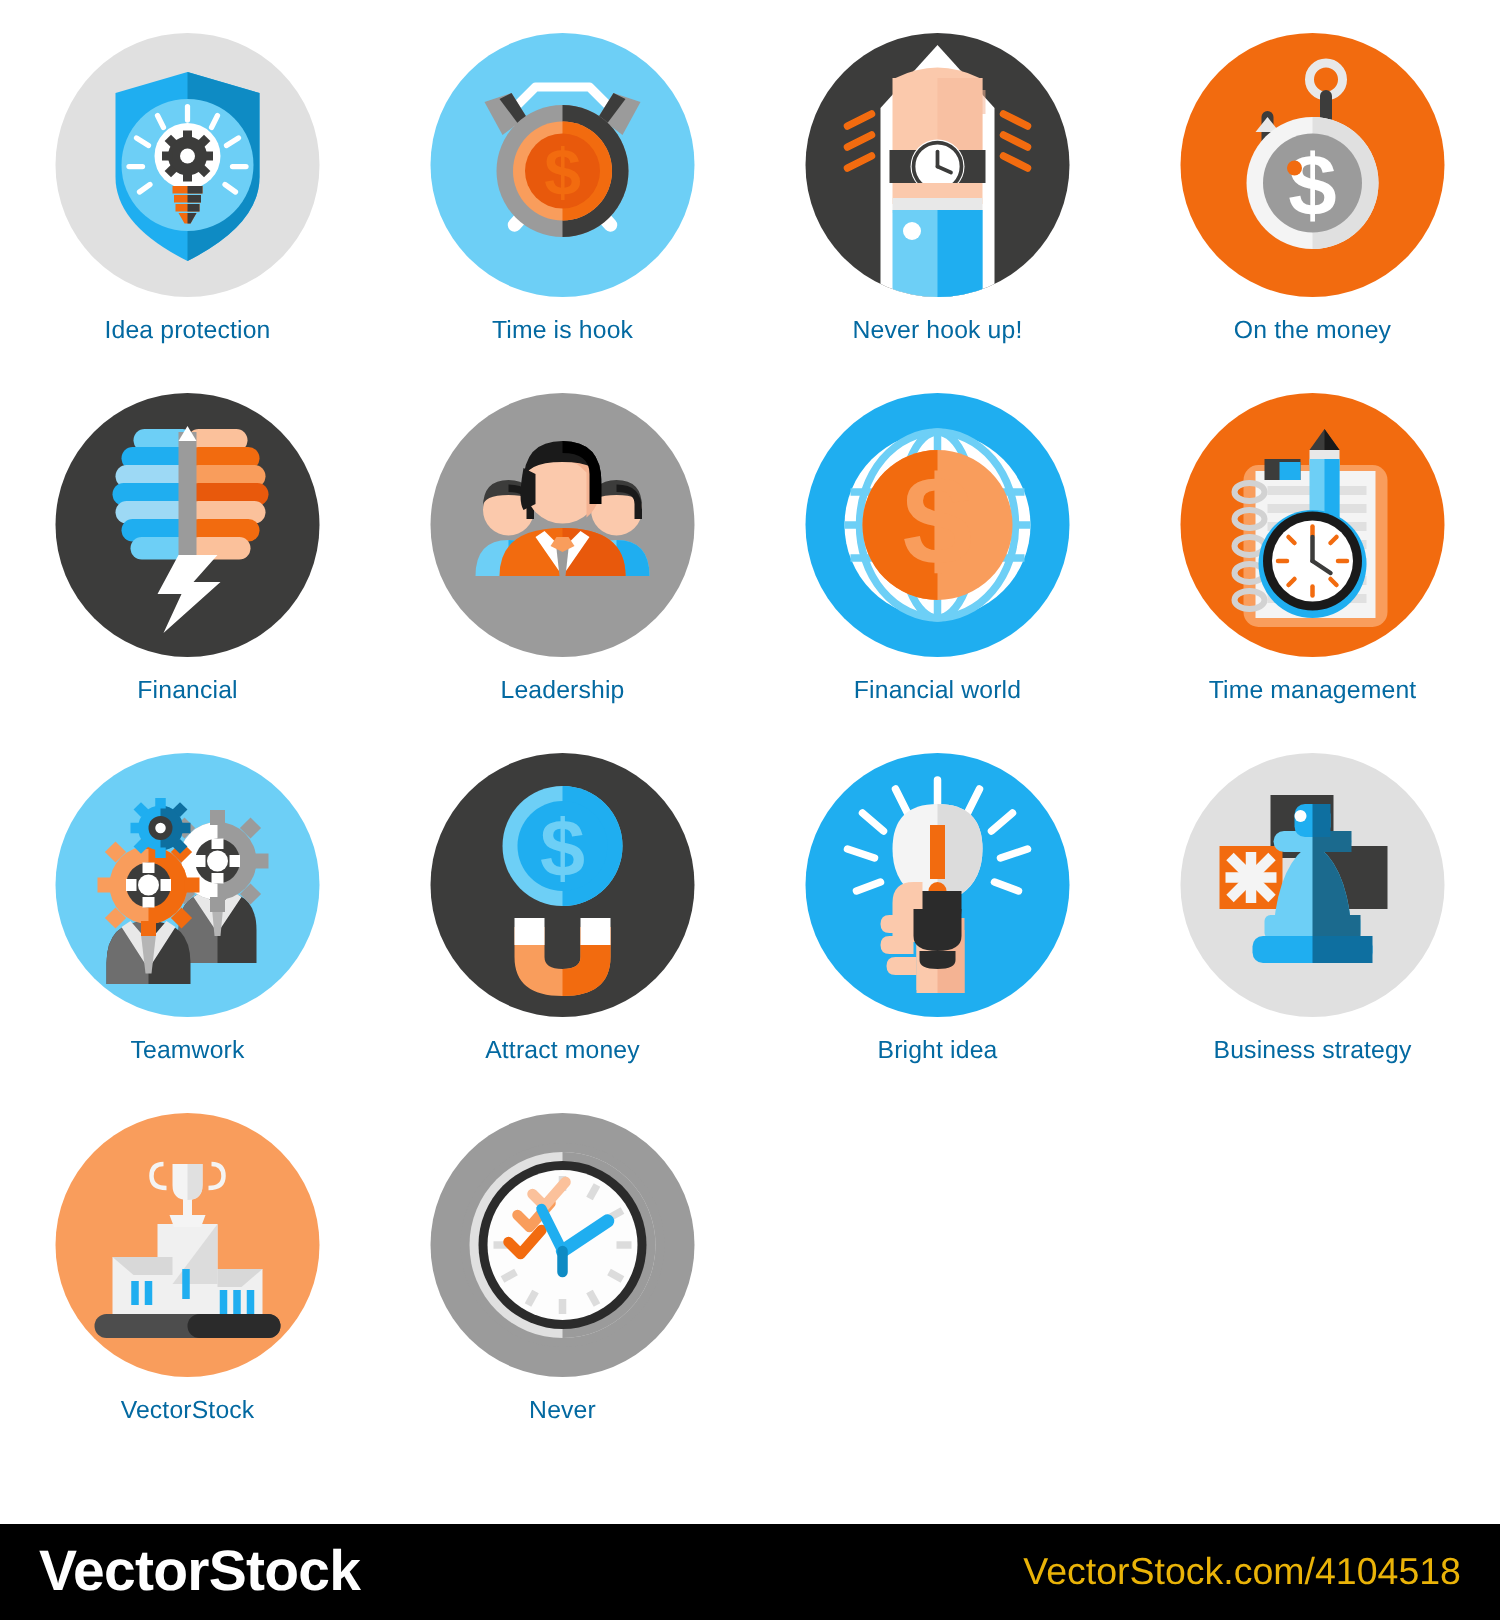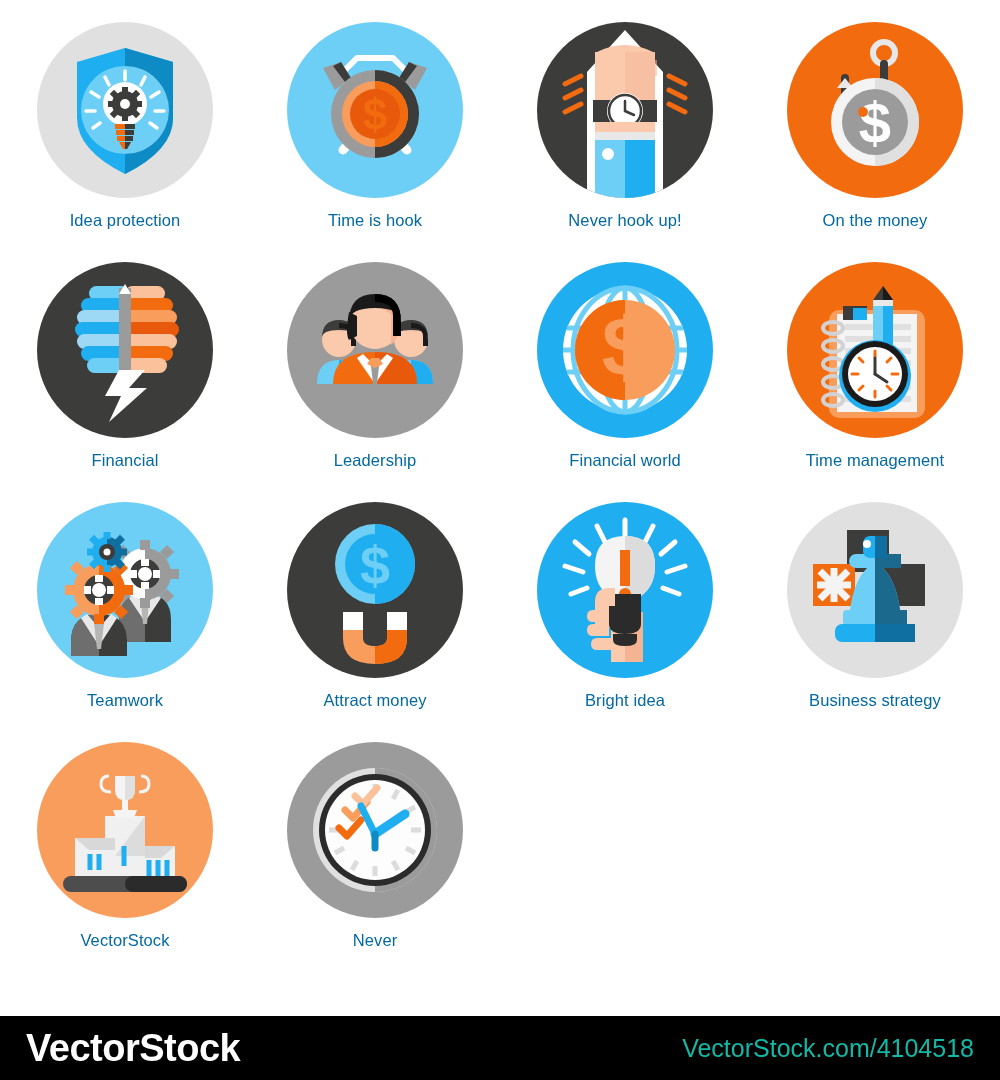--- a/index.html
+++ b/index.html
@@ -43,21 +43,21 @@
     width: 1000px; height: 64px;
     background: #000000;
     display: flex; align-items: center; justify-content: space-between;
   }
   .brand {
     color: #ffffff; font-size: 38px; font-weight: bold;
     margin-left: 26px; letter-spacing: -0.5px;
     font-family: "Liberation Sans", sans-serif;
   }
   .url {
-    color: #14b8a6; font-size: 25px; margin-right: 26px;
+    color: #eab308; font-size: 25px; margin-right: 26px;
     font-family: "Liberation Sans", sans-serif;
   }
 </style>
 </head>
 <body>
 
 <div class="sheet">
 
   <div class="grid">
 

